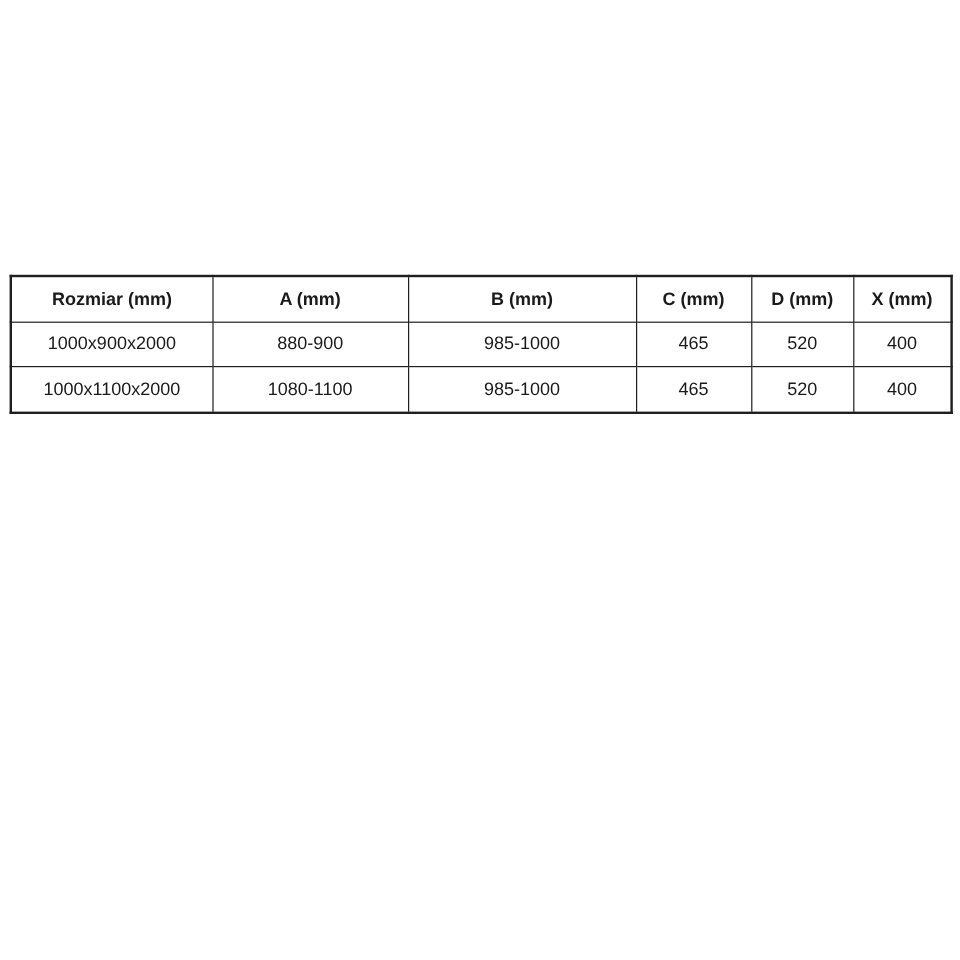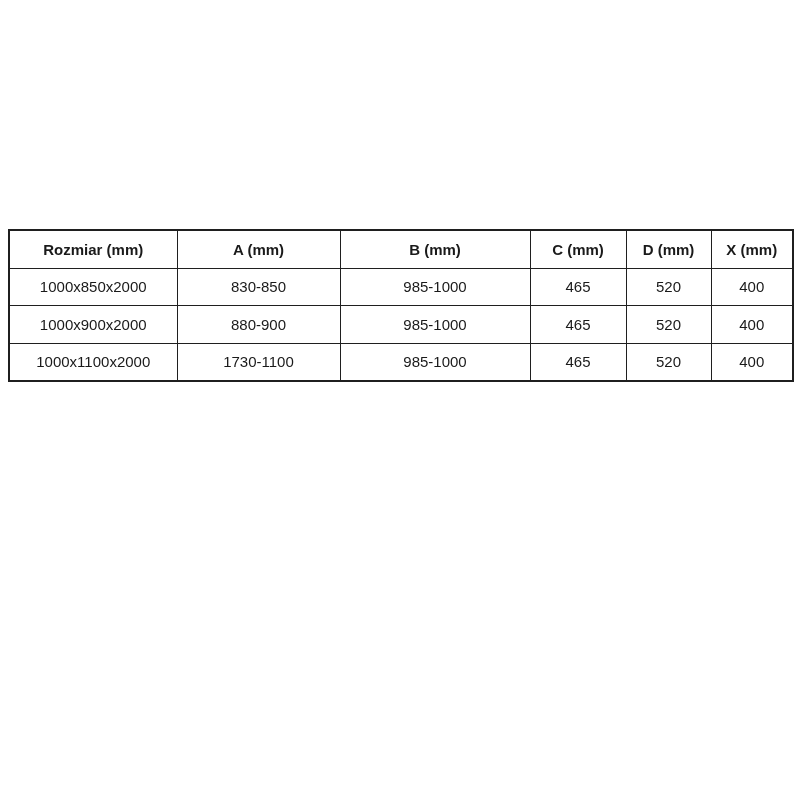--- a/index.html
+++ b/index.html
@@ -69,38 +69,30 @@
         <th>Rozmiar (mm)</th>
         <th>A (mm)</th>
         <th>B (mm)</th>
         <th>C (mm)</th>
         <th>D (mm)</th>
         <th>X (mm)</th>
       </tr>
     </thead>
     <tbody>
       <tr>
-        <td>1000x850x2000</td>
-        <td>830-850</td>
-        <td>985-1000</td>
-        <td>465</td>
-        <td>520</td>
-        <td>400</td>
-      </tr>
-      <tr>
         <td>1000x900x2000</td>
         <td>880-900</td>
         <td>985-1000</td>
         <td>465</td>
         <td>520</td>
         <td>400</td>
       </tr>
       <tr>
         <td>1000x1100x2000</td>
-        <td>1730-1100</td>
+        <td>1080-1100</td>
         <td>985-1000</td>
         <td>465</td>
         <td>520</td>
         <td>400</td>
       </tr>
     </tbody>
   </table>
 </div>
 
 </body></html>

